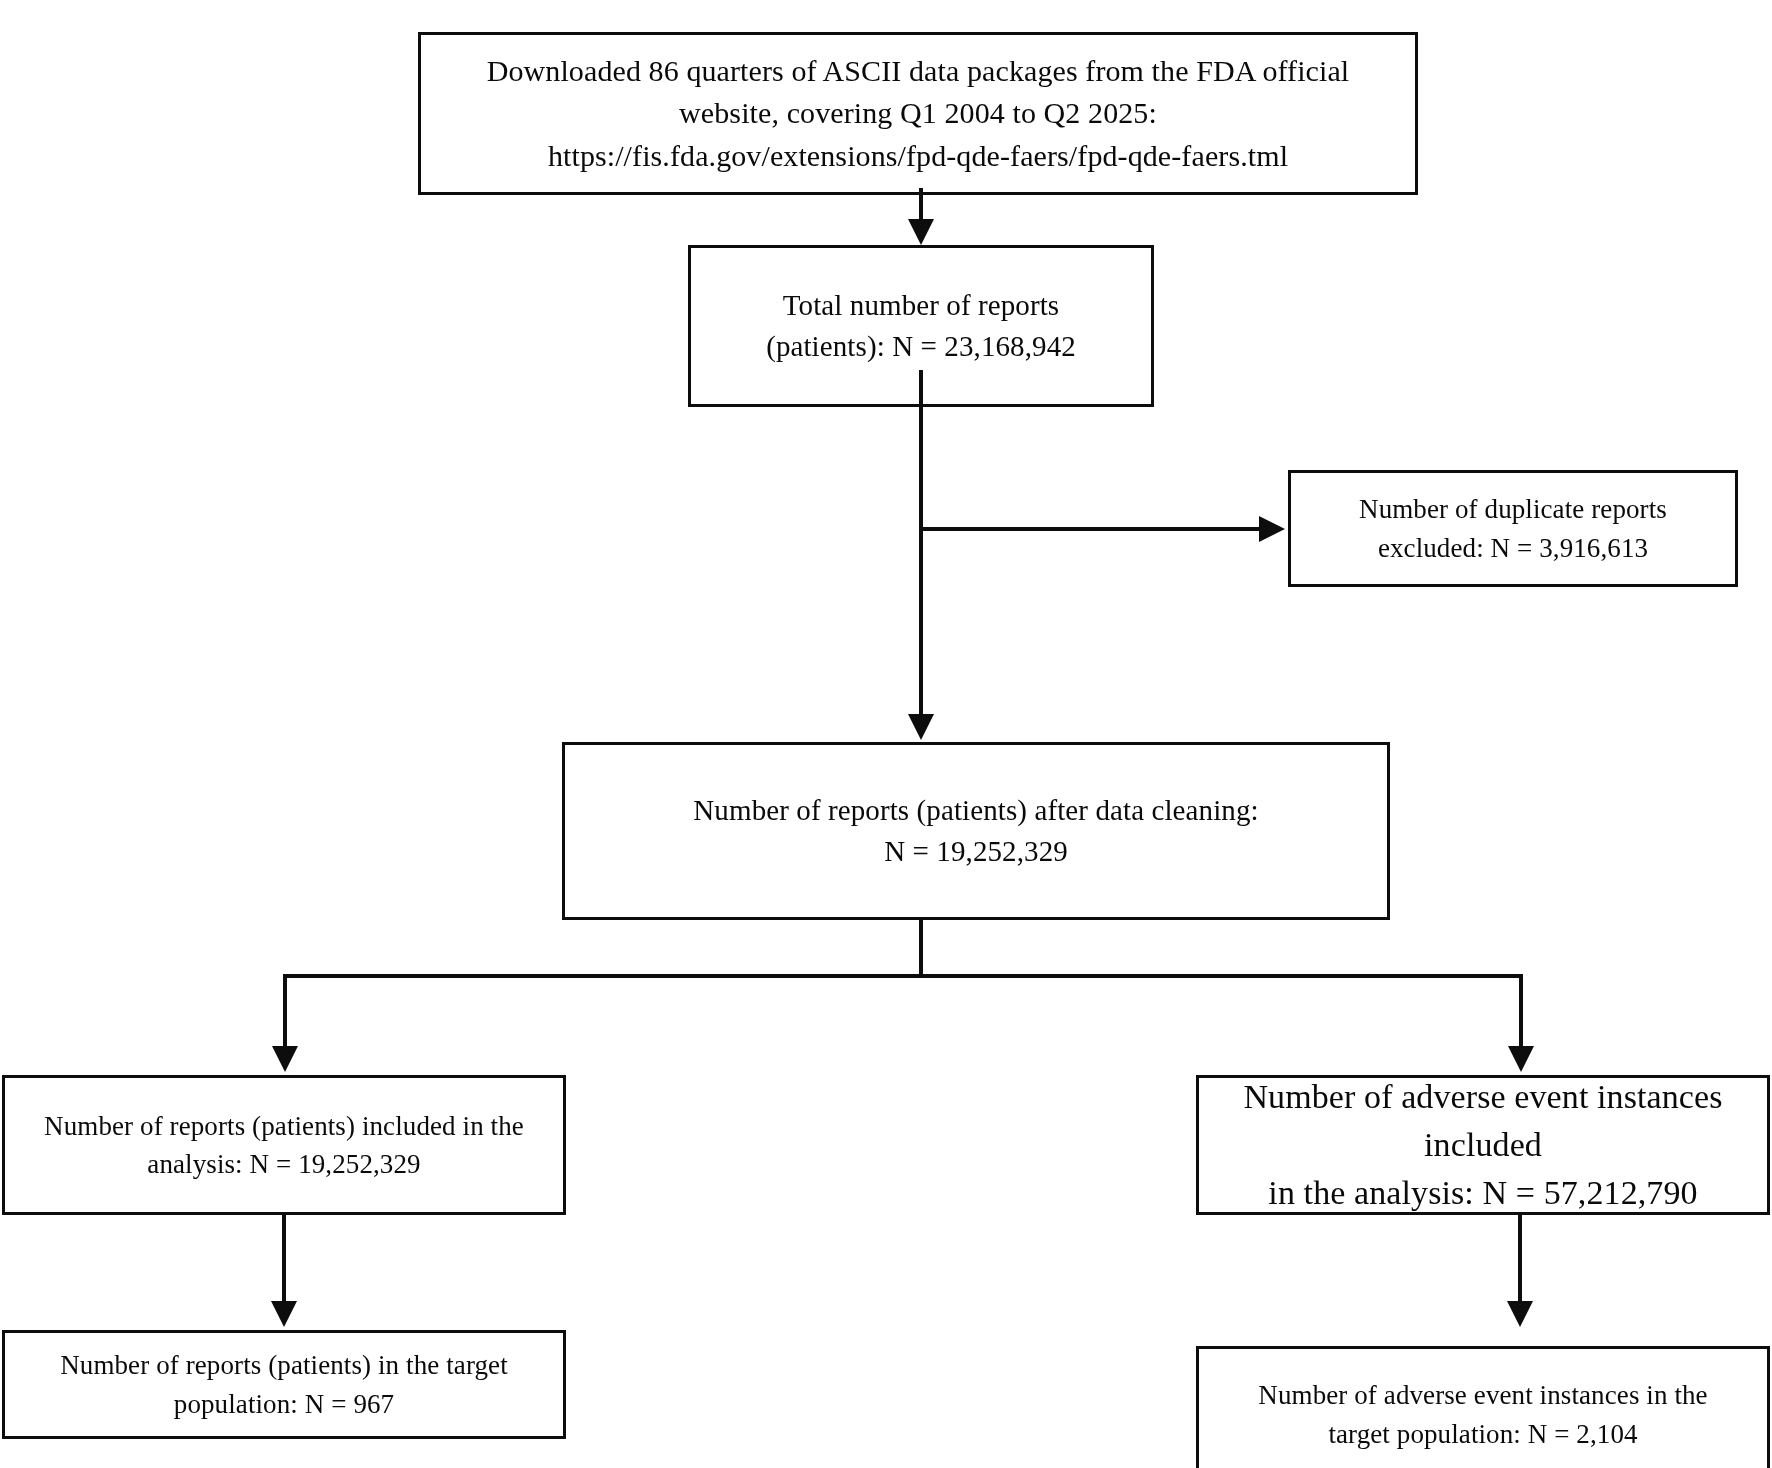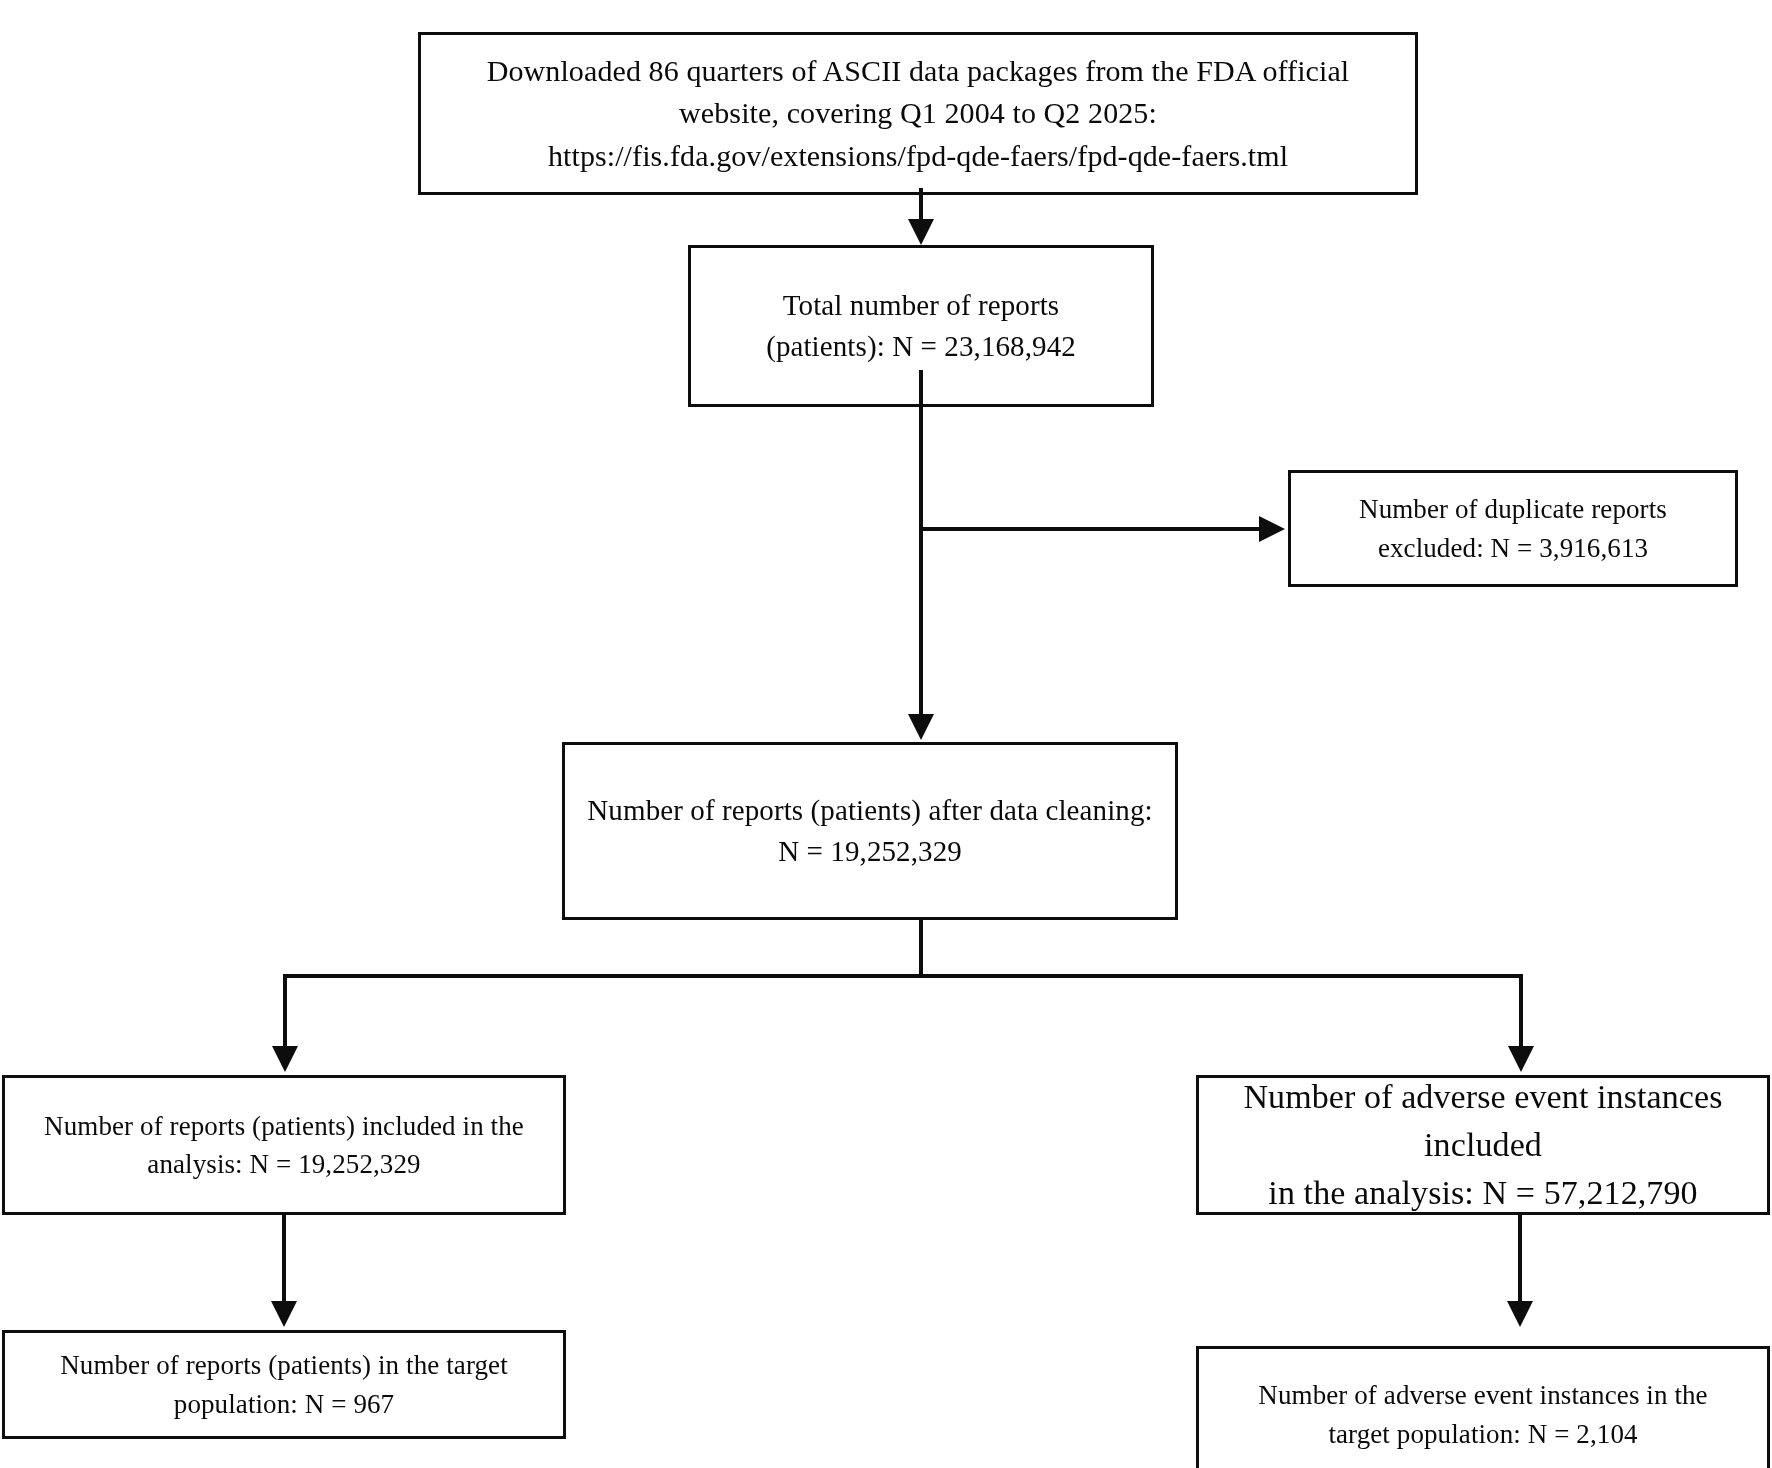--- a/index.html
+++ b/index.html
@@ -36,21 +36,21 @@
   .node .node-text {
     display: block;
     width: 100%;
     white-space: pre-line;
   }
 
   
   #node-source      { left: 418px;  top: 2px;    width: 1000px; height: 163px; font-size: 30px; margin-top: 30px; }
   #node-total       { left: 688px;  top: 245px;  width: 466px;  height: 162px; font-size: 29px; }
   #node-duplicates  { left: 1288px; top: 470px;  width: 450px;  height: 117px; font-size: 27px; }
-  #node-cleaned     { left: 562px;  top: 742px;  width: 616px;  height: 178px; font-size: 29px; }
+  #node-cleaned     { left: 562px;  top: 742px;  width: 828px;  height: 178px; font-size: 29px; }
   #node-left-incl   { left: 2px;    top: 1075px; width: 564px;  height: 140px; font-size: 27px; align-items: center; }
   #node-right-incl  { left: 1196px; top: 1075px; width: 574px;  height: 140px; font-size: 34px; }
   #node-left-target { left: 2px;    top: 1330px; width: 564px;  height: 109px; font-size: 27px; }
   #node-right-target{ left: 1196px; top: 1330px; width: 574px;  height: 137px; font-size: 27px; margin-top: 16px; }
 
   
   .conn {
     position: absolute;
     background: #0d0d0d;
   }

